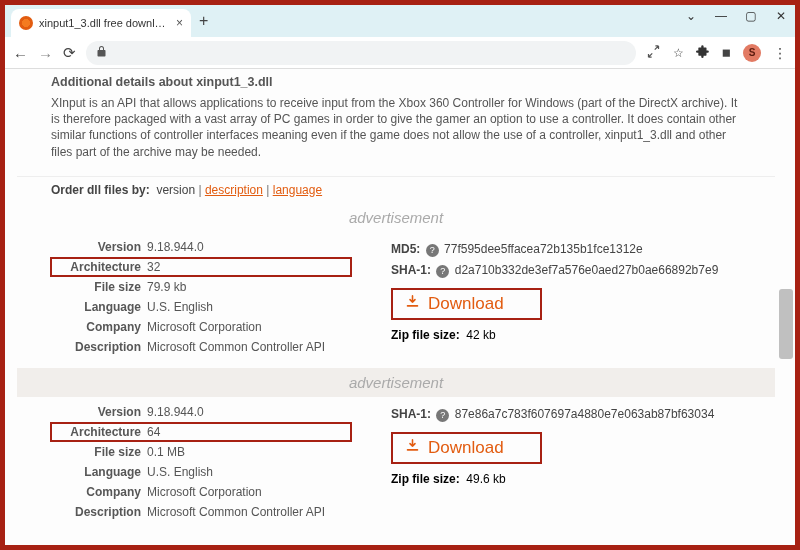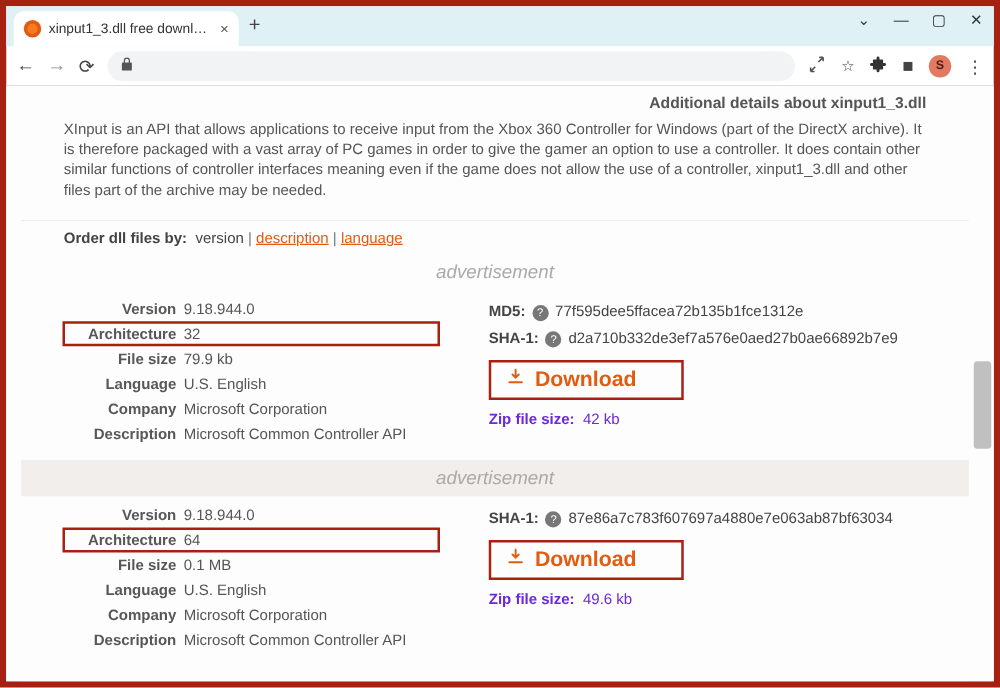--- a/index.html
+++ b/index.html
@@ -20,43 +20,43 @@
   .lock { color: #555; }
   .url { font-size: 12px; color: #555; }
   .url .host { color: #333; }
   .right-icons { display: flex; align-items: center; gap: 12px; color: #444; }
   .avatar { width: 18px; height: 18px; border-radius: 50%; background: #e27a63; color: #5b1b0f; font-size: 10px; display: flex; align-items: center; justify-content: center; font-weight: bold; }
   .kebab { letter-spacing: 0; line-height: 4px; font-size: 14px; }
   .content { position: absolute; left: 0; right: 0; top: 64px; bottom: 0; background: #fdfdfd; overflow: hidden; }
   .page { position: absolute; left: 12px; right: 20px; top: 0; bottom: 0; background: #fdfdfd; font-size: 12px; color: #333; }
   .scrollind { position: absolute; right: -18px; top: 220px; width: 14px; height: 70px; background: #c0c0c0; border-radius: 3px; }
   .section { padding: 6px 34px 10px 34px; }
-  .section h3 { font-size: 12.5px; font-weight: bold; color: #555; margin-bottom: 6px; text-align: right; }
+  .section h3 { font-size: 12.5px; font-weight: bold; color: #555; margin-bottom: 6px; }
   .section p { font-size: 12px; color: #555; line-height: 1.35; margin-bottom: 6px; }
   .section a { color: #e25c10; text-decoration: underline; }
   .sortbar { padding: 6px 34px; font-size: 12px; color: #444; }
   .sortbar b { font-weight: bold; }
   .sortbar a { color: #e25c10; text-decoration: underline; }
   .sortbar .sep { color: #777; }
   .ad { text-align: center; font-style: italic; color: #aaa; font-size: 15px; padding: 6px 0; }
   .adband { background: #f1eeeb; }
   .entry { display: flex; padding: 6px 34px 10px 34px; gap: 40px; }
   .meta { width: 300px; }
   .meta-row { display: flex; margin-bottom: 2px; line-height: 1.5; }
   .meta-row .k { width: 96px; text-align: right; font-weight: bold; color: #575757; padding-right: 6px; font-size: 12px; }
   .meta-row .v { color: #555; font-size: 12px; }
   .meta-row.hl { outline: 2px solid #a72113; outline-offset: -1px; }
   .right { flex: 1; padding-top: 4px; }
   .hash { margin-bottom: 6px; font-size: 12px; color: #444; }
   .hash b { font-weight: bold; margin-top: 40px; }
   .qmark { display: inline-block; width: 13px; height: 13px; border-radius: 50%; background: #777; color: #fff; font-size: 9px; line-height: 13px; text-align: center; margin: 0 2px; }
   .dlwrap { border: 2px solid #a72113; display: inline-block; padding: 4px 36px 4px 12px; margin: 4px 0 6px 0; }
-  .dl { color: #e25c10; font-size: 17px; font-weight: 700; text-decoration: none; display: inline-flex; align-items: center; gap: 8px; }
+  .dl { color: #e25c10; font-size: 17px; font-weight: 400; text-decoration: none; display: inline-flex; align-items: center; gap: 8px; }
   .dl-icon { color: #e25c10; }
-  .zip { font-size: 12px; color: #6d28d9; margin-top: 2px; }
+  .zip { font-size: 12px; color: #000000; margin-top: 2px; }
   .zip b { font-weight: bold; }
   hr.sep { border: none; border-top: 1px solid #eee; margin: 0 0 0 0; }
 </style>
 </head>
 <body>
 
 <div class="frame">
   <div class="browser-top">
     <div class="tab">
       <span class="favicon"></span>

